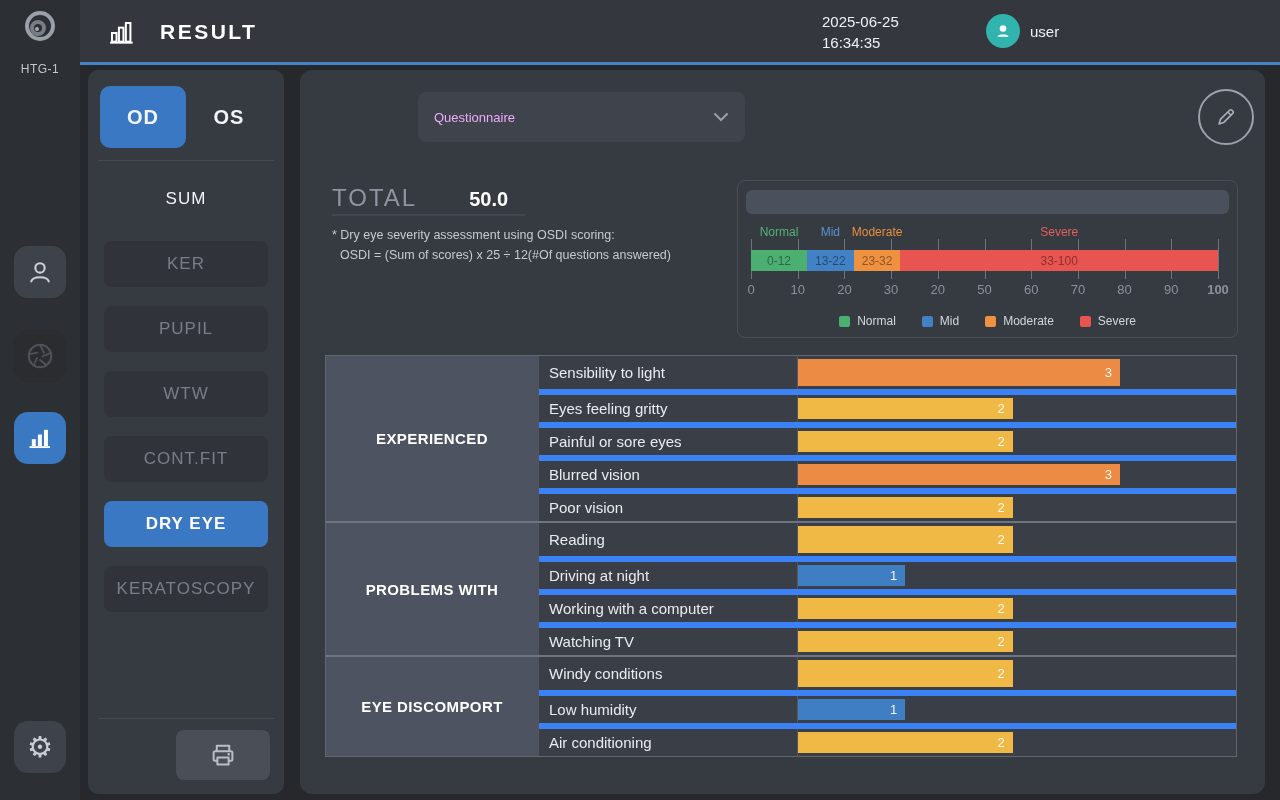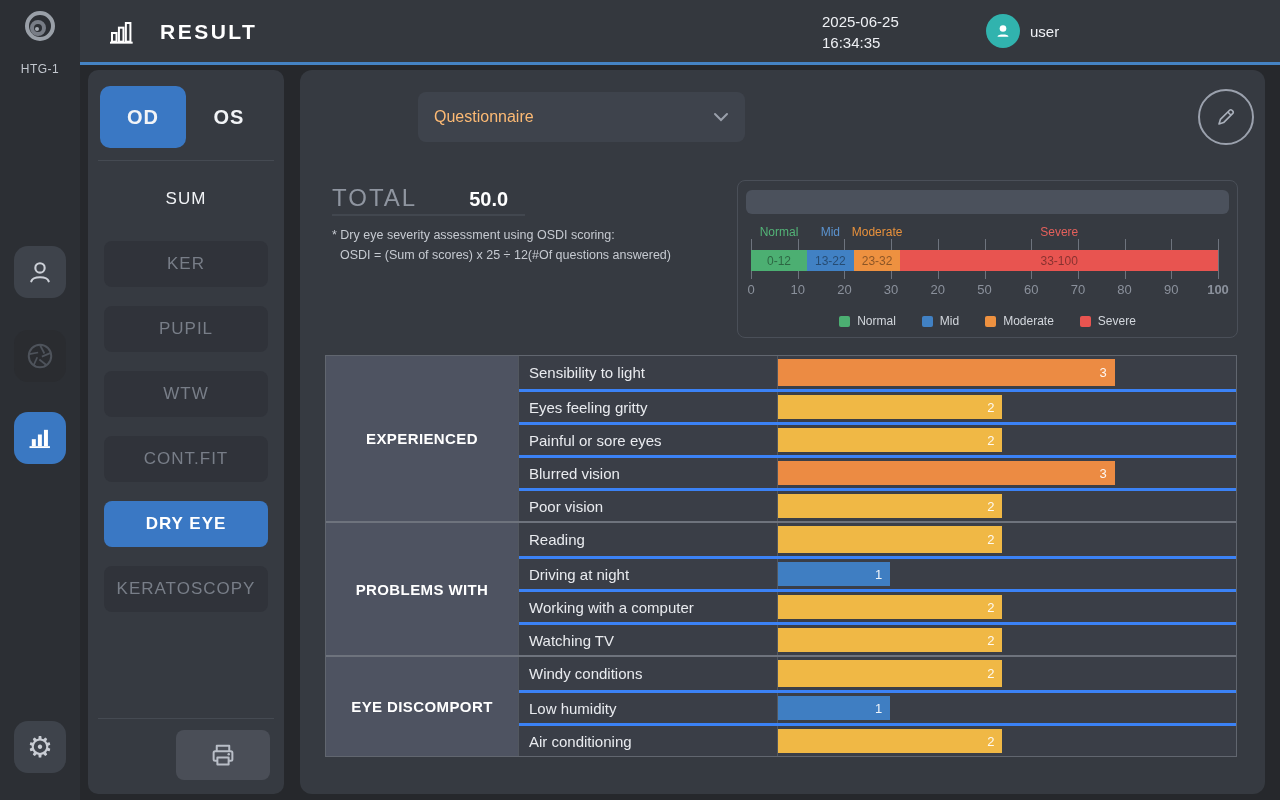--- a/index.html
+++ b/index.html
@@ -43,21 +43,21 @@
   .menu-item.dim    { background:#30333a; color:#787e88; }
   .menu-item.active { background:#3a78c4; color:#ffffff; font-weight:600; }
   .print-btn { position:absolute; left:88px; top:660px; width:94px; height:50px;
     background:#4a4e57; border-radius:8px; display:flex; align-items:center; justify-content:center; }
 
   
   .main { position:absolute; left:300px; top:70px; width:965px; height:724px;
     background:#363a41; border-radius:12px; }
   .dropdown { position:absolute; left:118px; top:22px; width:327px; height:50px; background:#3e434c;
     border-radius:8px; display:flex; align-items:center; padding:0 16px; }
-  .dropdown .val { color:#fdba74; font-size:16px; flex:1; }
+  .dropdown .val { color:#f0abfc; font-size:13px; flex:1; }
   .edit-btn { position:absolute; left:898px; top:19px; width:56px; height:56px; border-radius:50%;
     border:2px solid #9ba1ad; display:flex; align-items:center; justify-content:center; background:transparent; }
 
   .total-row { position:absolute; left:32px; top:114px; display:flex; align-items:baseline; gap:52px; }
   .total-label { color:#8f95a0; font-size:24px; letter-spacing:2px; }
   .total-value { color:#ffffff; font-size:20px; font-weight:700; }
   .total-underline { position:absolute; left:32px; top:144px; width:193px; height:2px; background:#42474f; }
   .note { position:absolute; left:32px; top:155px; color:#c6cad1; font-size:12.5px; line-height:20px; }
   .note .l2 { padding-left:8px; }
 
@@ -76,26 +76,26 @@
   .scale-legend { position:absolute; left:0; top:133px; width:100%; display:flex;
     justify-content:center; gap:26px; }
   .leg-item { display:flex; align-items:center; gap:7px; }
   .leg-swatch { width:11px; height:11px; border-radius:2px; }
   .leg-label { color:#d3d7dd; font-size:12px; }
 
   
   .qtable { position:absolute; left:25px; top:285px; width:912px; border:1px solid #61666f; }
   .qgroup { display:flex; }
   .qgroup + .qgroup { border-top:2px solid #6e737d; }
-  .group-cell { width:193px; background:#4e5361; color:#ffffff; font-weight:700; font-size:15px;
+  .group-cell { width:213px; background:#4e5361; color:#ffffff; font-weight:700; font-size:15px;
     letter-spacing:0.4px; display:flex; align-items:center; justify-content:center; text-align:center;
     border-right:1px solid #52575f; }
   .qrows { flex:1; }
   .qrow { display:flex; height:33px; background:#3a3e47; }
-  .qrow + .qrow { border-top:3px solid #3b82f6; }
+  .qrow + .qrow { border-top:6px solid #3b82f6; }
   .label-cell { width:259px; display:flex; align-items:center; padding-left:10px;
     color:#e9ebef; font-size:15px; border-right:1px solid #52575f; }
   .bar-cell { flex:1; position:relative; }
   .qbar { position:absolute; left:0; top:3px; bottom:3px; display:flex; align-items:center;
     justify-content:flex-end; padding-right:8px; color:rgba(255,255,255,0.92); font-size:13px; }
 
   svg { display:block; }
 </style>
 </head>
 <body>

